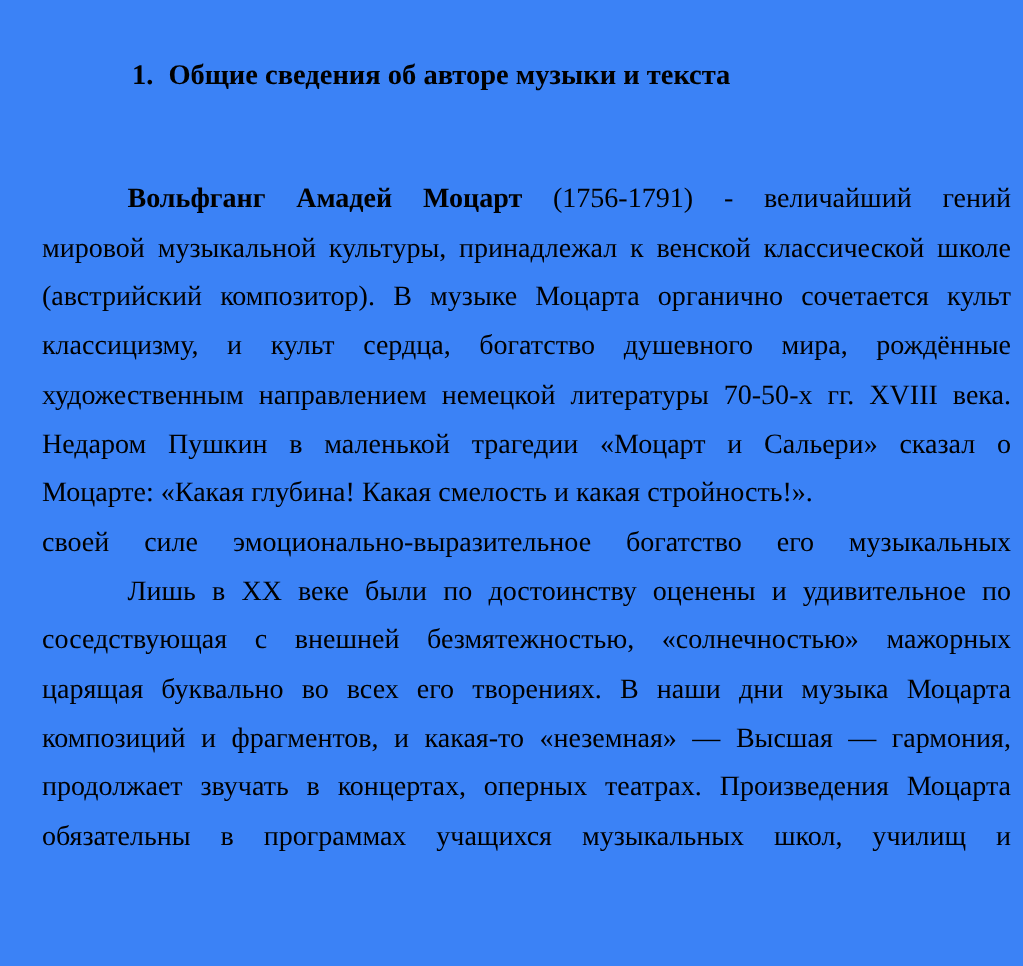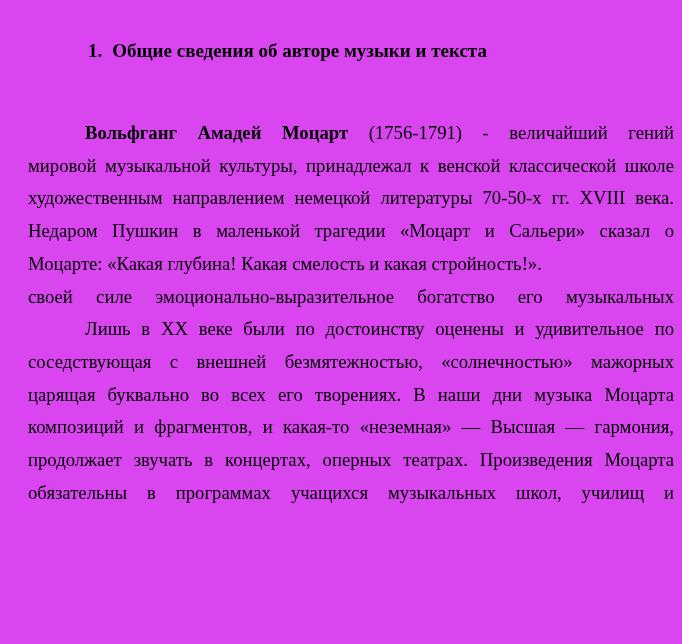--- a/index.html
+++ b/index.html
@@ -10,21 +10,21 @@
     width: 682px;
     height: 644px;
     background: #ffffff;
     font-family: "Liberation Serif", "DejaVu Serif", serif;
     color: #000000;
   }
   .page {
     position: relative;
     width: 682px;
     height: 644px;
-    background: #d946ef;
+    background: #3b82f6;
     overflow: hidden;
   }
   .heading {
     position: absolute;
     left: 88px;
     top: 34px;
     font-size: 19px;
     font-weight: 700;
     line-height: 33px;
     white-space: nowrap;
@@ -61,20 +61,22 @@
 <body>
 
 <div class="page">
   <div class="heading">
     <span class="h-num">1.</span><span class="h-title">Общие сведения об авторе музыки и текста</span>
   </div>
   <div class="content" id="doc-content">
       <div class="paragraph">
         <div class="line indent"><b>Вольфганг Амадей Моцарт</b><span> (1756-1791) - величайший гений</span></div>
         <div class="line"><span>мировой музыкальной культуры, принадлежал к венской классической школе</span></div>
+        <div class="line"><span>(австрийский композитор). В музыке Моцарта органично сочетается культ</span></div>
+        <div class="line"><span>классицизму, и культ сердца, богатство душевного мира, рождённые</span></div>
         <div class="line"><span>художественным направлением немецкой литературы 70-50-х гг. XVIII века.</span></div>
         <div class="line"><span>Недаром Пушкин в маленькой трагедии «Моцарт и Сальери» сказал о</span></div>
         <div class="line no-justify"><span>Моцарте: «Какая глубина! Какая смелость и какая стройность!».</span></div>
       </div>
       <div class="paragraph">
         <div class="line"><span>своей силе эмоционально-выразительное богатство его музыкальных</span></div>
         <div class="line indent"><span>Лишь в XX веке были по достоинству оценены и удивительное по</span></div>
         <div class="line"><span>соседствующая с внешней безмятежностью, «солнечностью» мажорных</span></div>
         <div class="line"><span>царящая буквально во всех его творениях. В наши дни музыка Моцарта</span></div>
         <div class="line"><span>композиций и фрагментов, и какая-то «неземная» — Высшая — гармония,</span></div>

